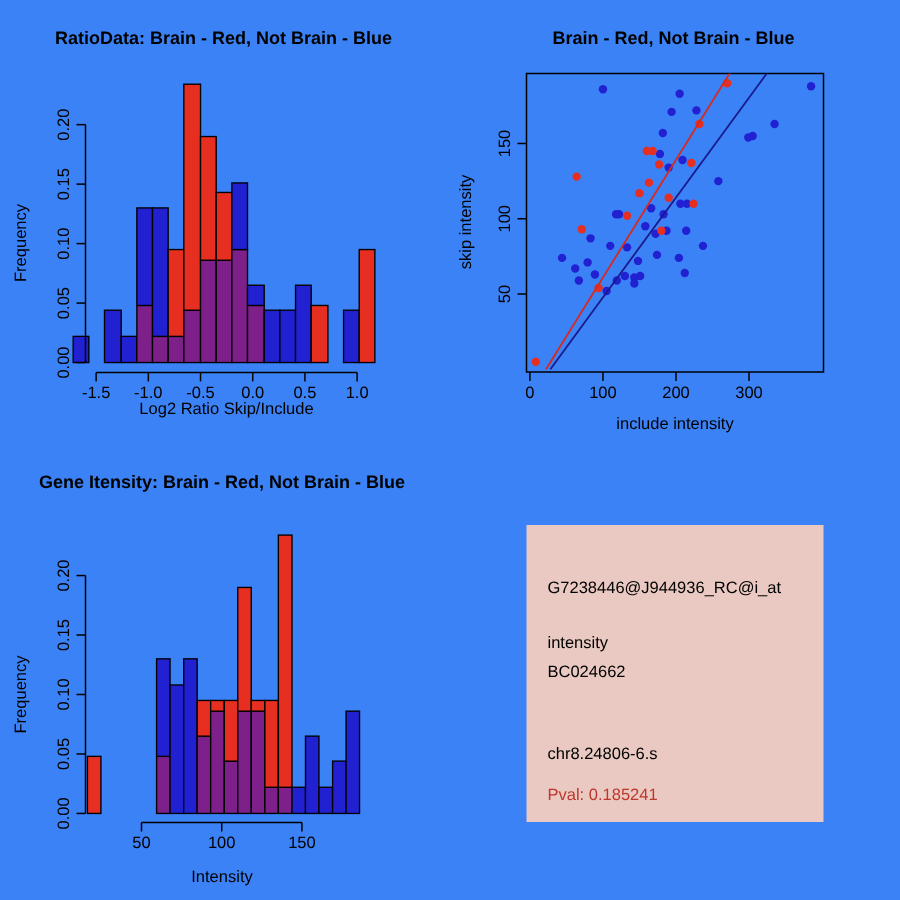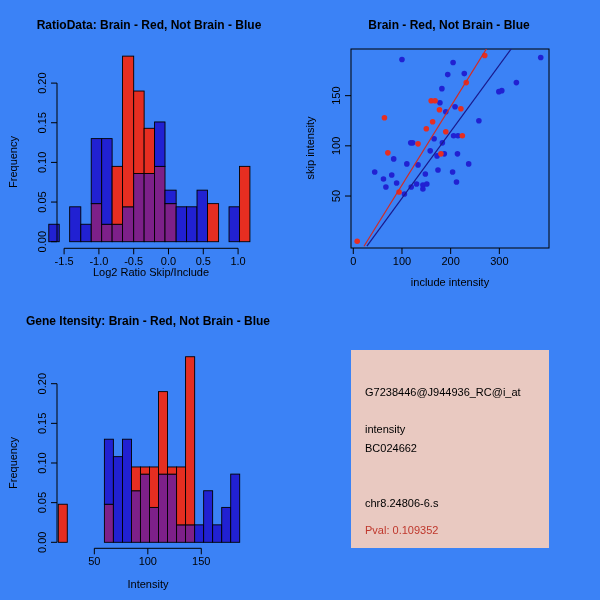--- a/index.html
+++ b/index.html
@@ -212,16 +212,16 @@
         <line x1="201.29685863874346" y1="248.3" x2="201.29685863874346" y2="254.3" stroke="#000000" stroke-width="1"></line>
         <text class="tick-label" text-anchor="middle" x="201.29685863874346" y="265.3">150</text>
       </g>
   </svg>
 
   <div class="info-panel" style="background: rgb(233, 201, 193);">
     <div class="info-line" style="top:36px">G7238446@J944936_RC@i_at</div>
     <div class="info-line" style="top:73px">intensity</div>
     <div class="info-line" style="top:92px">BC024662</div>
     <div class="info-line" style="top:147px">chr8.24806-6.s</div>
-    <div class="info-line" style="top: 174px; color: rgb(191, 55, 44);">Pval: 0.109352</div>
+    <div class="info-line" style="top: 174px; color: rgb(191, 55, 44);">Pval: 0.185241</div>
   </div>
 
 </div>
 
 </body></html>

